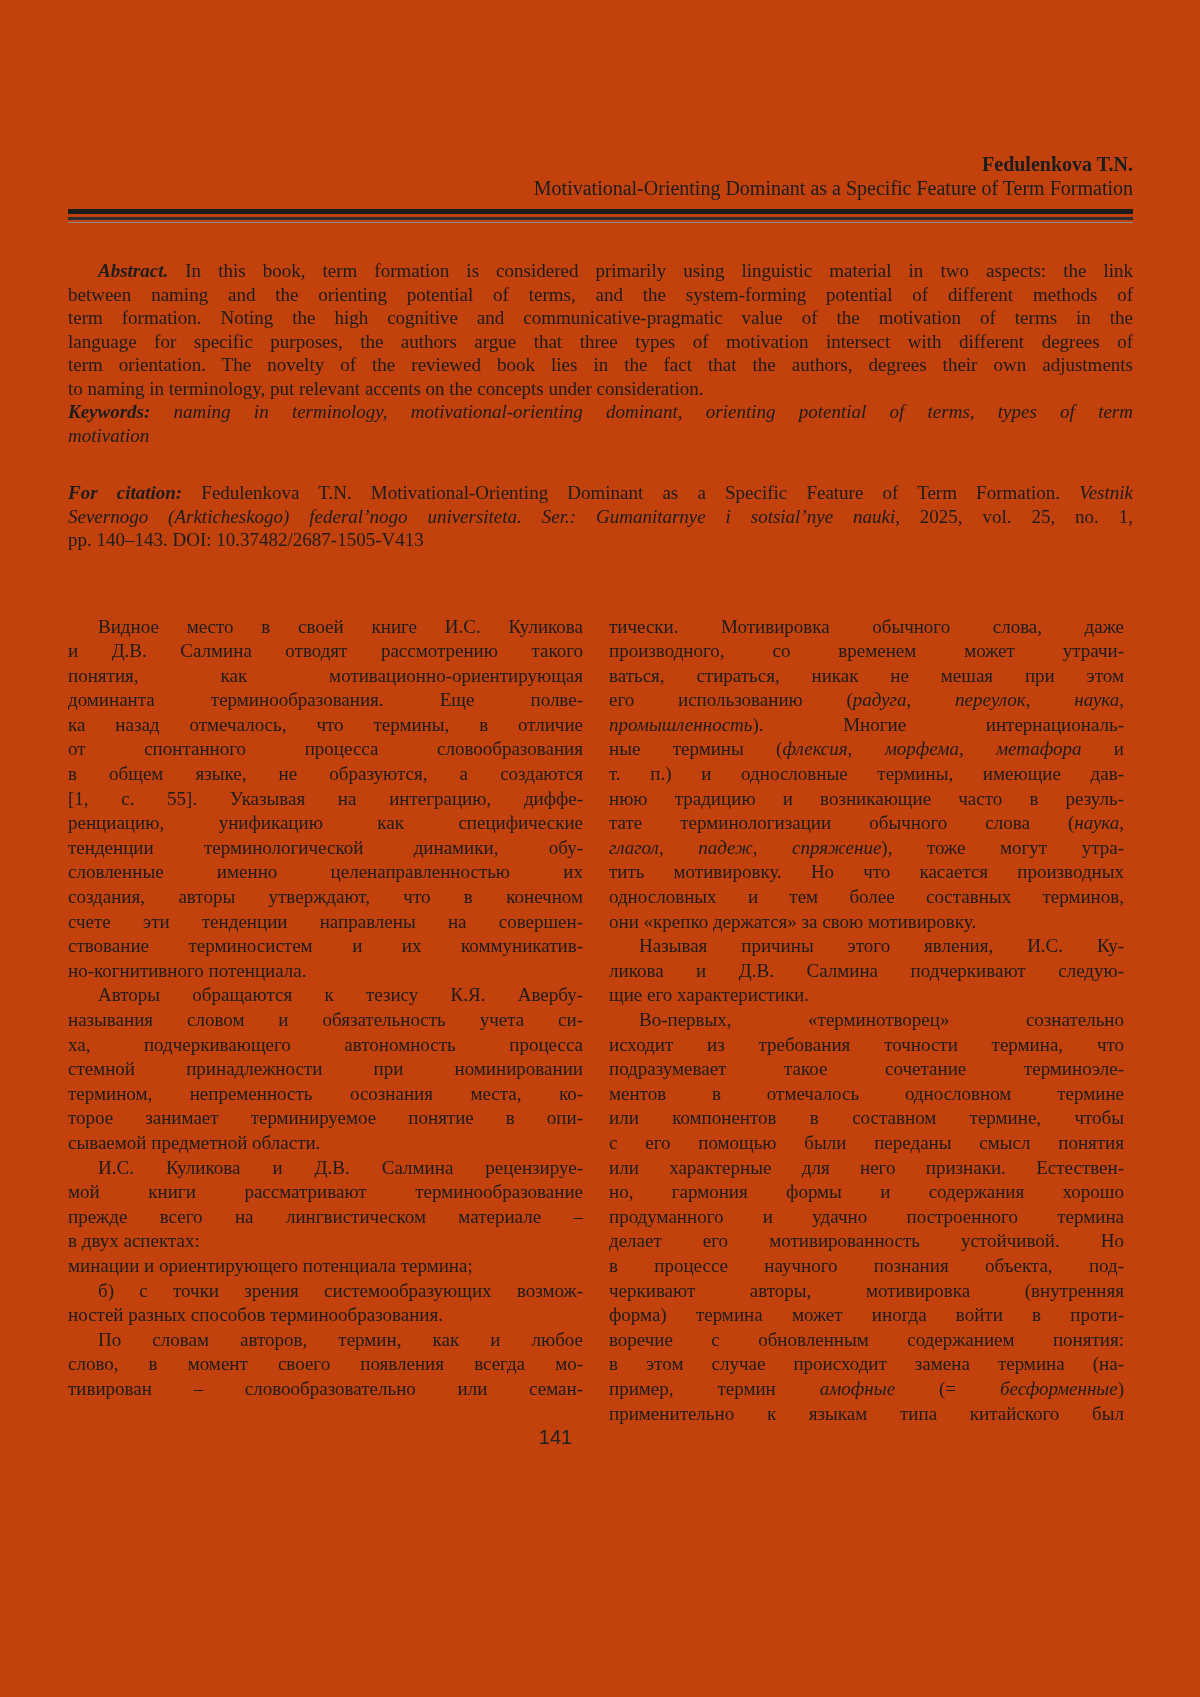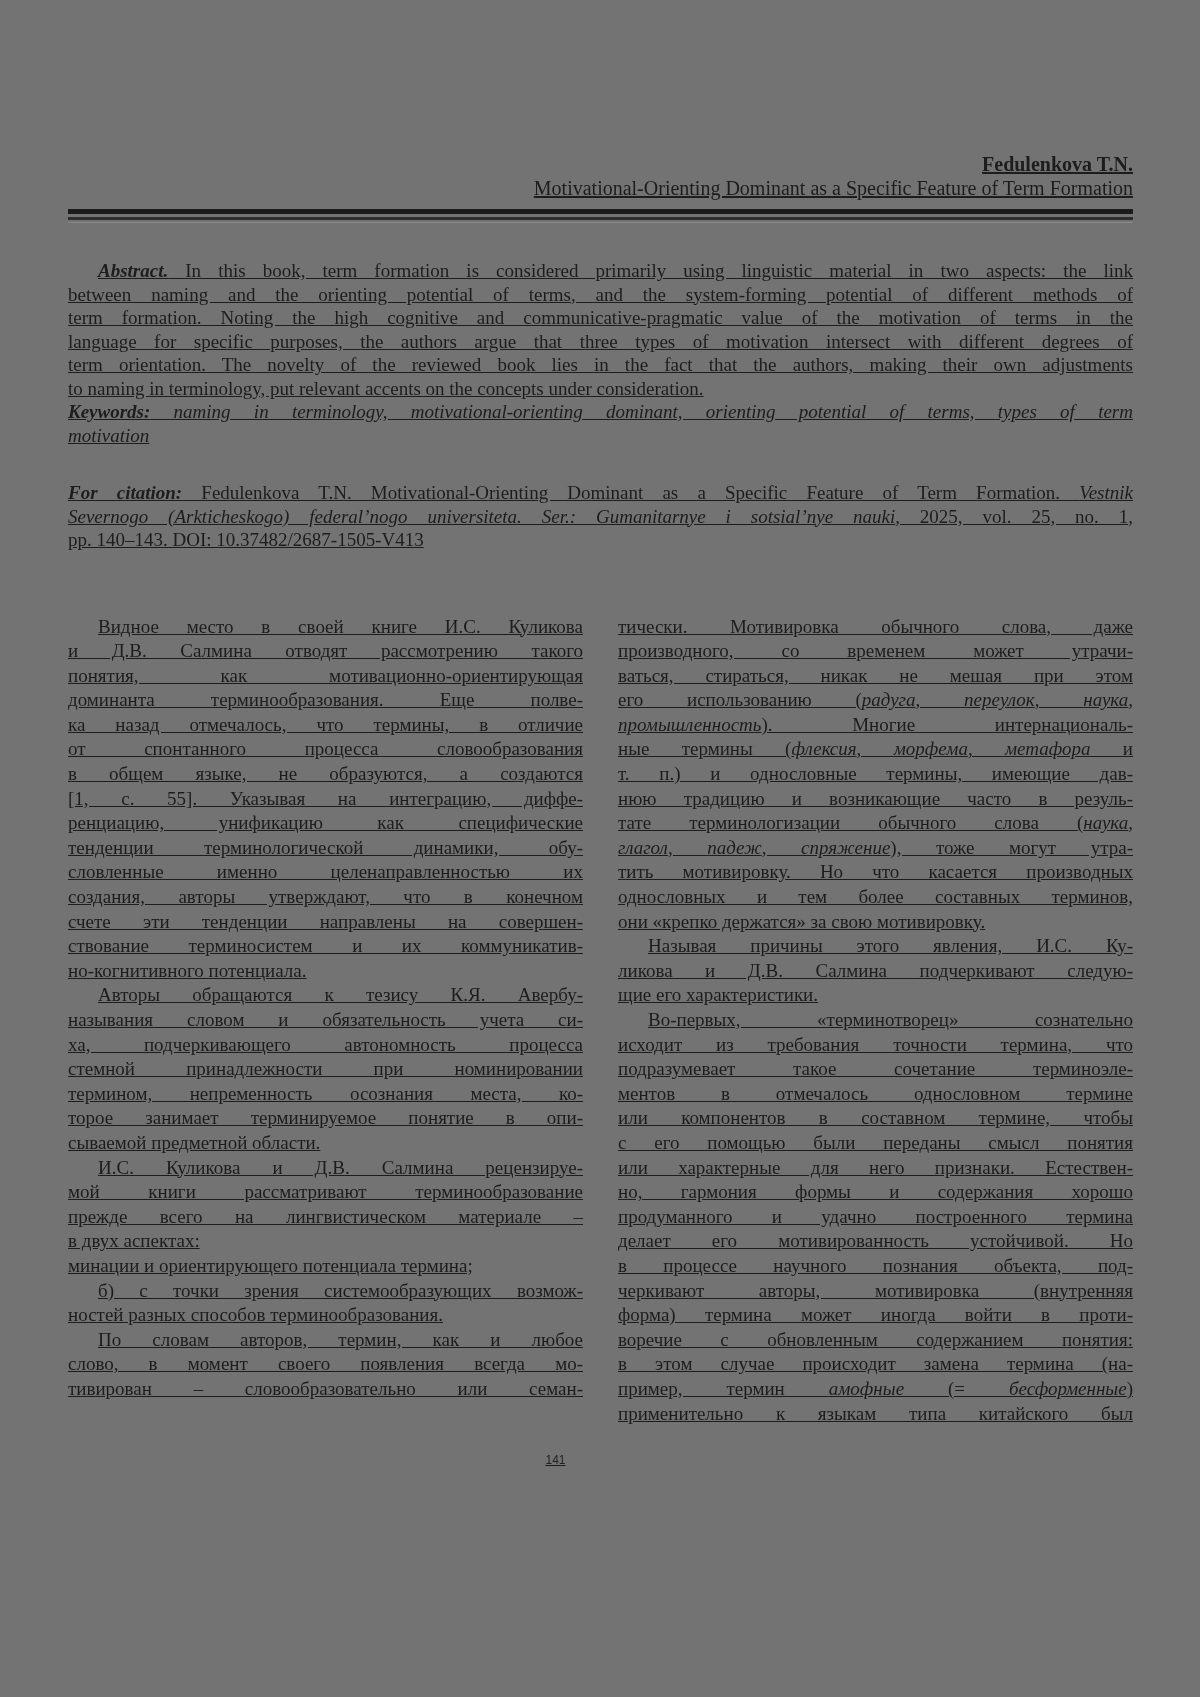--- a/index.html
+++ b/index.html
@@ -1,38 +1,38 @@
 <!DOCTYPE html>
 <html><head>
 <meta charset="utf-8">
 <style>
   html,body{margin:0;padding:0;background:#ffffff;}
   .page{
-    position:relative;width:1200px;height:1697px;background:#737373;box-sizing:border-box;
+    position:relative;width:1200px;height:1697px;background:#c2410c;box-sizing:border-box;
     padding:0 67px 0 68px;overflow:hidden;
-    font-family:"Liberation Serif","DejaVu Serif",serif;color:#1d1d1d;text-decoration:underline;
+    font-family:"Liberation Serif","DejaVu Serif",serif;color:#1d1d1d;
   }
   .header{padding-top:152px;text-align:right;font-size:20px;line-height:24px;}
   .h-author{font-weight:bold;}
   .divider{margin-top:9px;}
   .divider .bar1{height:5px;background:#1b1b1b;}
   .divider .bar2{height:3px;background:#2e2e2e;margin-top:3px;}
   .divider .bar3{height:1px;background:#8a8a8a;margin-top:2px;}
   .front{margin-top:36px;font-size:19px;line-height:23.5px;}
   .cite{margin-top:34px;font-size:19px;line-height:23.5px;}
-  .bodycols{margin-top:63px;display:flex;gap:35px;font-size:19px;line-height:24.6px;}
+  .bodycols{margin-top:63px;display:flex;gap:26px;font-size:19px;line-height:24.6px;}
   .col{width:515px;}
   .tline{text-align:justify;text-align-last:justify;}
   .tline.end{text-align-last:left;}
   .tline.indent{text-indent:30px;}
   .it{font-style:italic;}
   .bd{font-weight:bold;}
   .pageno{
-    margin-top:27px;text-align:center;transform:translateX(-45px);
-    font-family:"Liberation Sans","DejaVu Sans",sans-serif;font-size:12px;color:#222;
+    text-align:center;transform:translateX(-45px);
+    font-family:"Liberation Sans","DejaVu Sans",sans-serif;font-size:20px;color:#222;
   }
 </style>
 </head>
 <body>
 
 <div class="page">
 
   <div class="header">
     <div class="h-author">Fedulenkova T.N.</div>
     <div class="h-title">Motivational-Orienting Dominant as a Specific Feature of Term Formation</div>
@@ -42,21 +42,21 @@
     <div class="bar1"></div>
     <div class="bar2"></div>
     <div class="bar3"></div>
   </div>
 
   <div class="front">
       <div class="tline indent"><span class="it bd">Abstract.</span><span> In this book, term formation is considered primarily using linguistic material in two aspects: the link</span></div>
       <div class="tline"><span>between naming and the orienting potential of terms, and the system-forming potential of different methods of</span></div>
       <div class="tline"><span>term formation. Noting the high cognitive and communicative-pragmatic value of the motivation of terms in the</span></div>
       <div class="tline"><span>language for specific purposes, the authors argue that three types of motivation intersect with different degrees of</span></div>
-      <div class="tline"><span>term orientation. The novelty of the reviewed book lies in the fact that the authors, making their own adjustments</span></div>
+      <div class="tline"><span>term orientation. The novelty of the reviewed book lies in the fact that the authors, degrees their own adjustments</span></div>
       <div class="tline end"><span>to naming in terminology, put relevant accents on the concepts under consideration.</span></div>
       <div class="tline"><span class="it bd">Keywords:</span><span class="it"> naming in terminology, motivational-orienting dominant, orienting potential of terms, types of term</span></div>
       <div class="tline end"><span class="it">motivation</span></div>
     </div>
 
   <div class="cite">
       <div class="tline"><span class="it bd">For citation:</span><span> Fedulenkova T.N. Motivational-Orienting Dominant as a Specific Feature of Term Formation. </span><span class="it">Vestnik</span></div>
       <div class="tline"><span class="it">Severnogo (Arkticheskogo) federal’nogo universiteta. Ser.: Gumanitarnye i sotsial’nye nauki</span><span>, 2025, vol. 25, no. 1,</span></div>
       <div class="tline end"><span>pp. 140–143. DOI: 10.37482/2687-1505-V413</span></div>
     </div>

